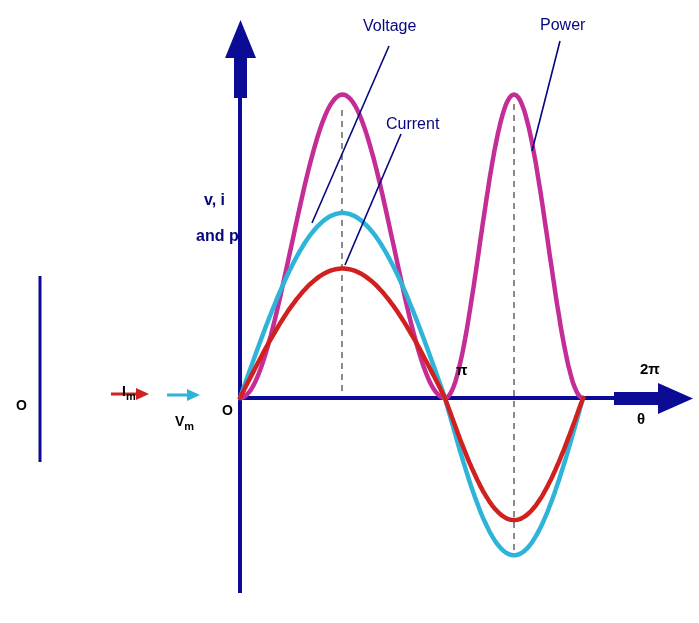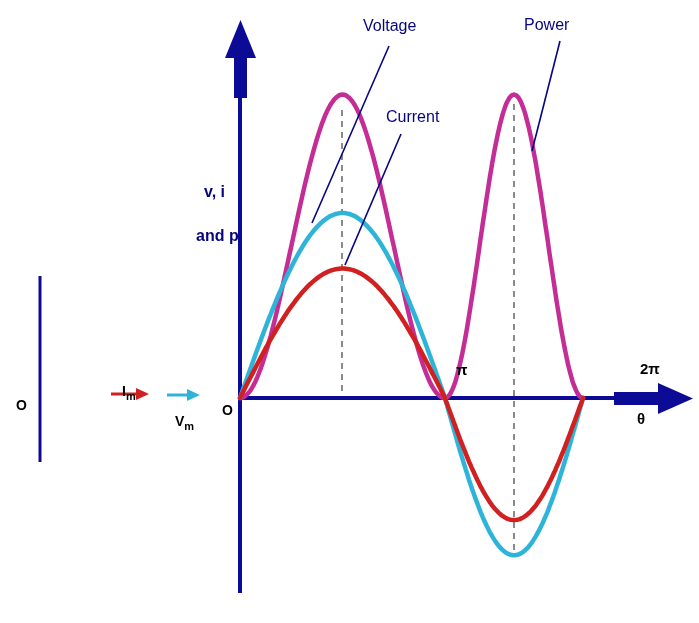--- a/index.html
+++ b/index.html
@@ -54,24 +54,24 @@
         <polyline points="240.0,398.0 241.7,393.2 243.4,388.3 245.1,383.5 246.8,378.7 248.5,373.9 250.3,369.1 252.0,364.3 253.7,359.5 255.4,354.8 257.1,350.1 258.8,345.5 260.5,340.8 262.2,336.2 263.9,331.7 265.6,327.2 267.3,322.8 269.0,318.4 270.8,314.0 272.5,309.7 274.2,305.5 275.9,301.3 277.6,297.2 279.3,293.2 281.0,289.3 282.7,285.4 284.4,281.6 286.1,277.9 287.8,274.2 289.5,270.7 291.3,267.2 293.0,263.8 294.7,260.5 296.4,257.3 298.1,254.2 299.8,251.2 301.5,248.3 303.2,245.5 304.9,242.8 306.6,240.3 308.3,237.8 310.0,235.4 311.8,233.2 313.5,231.0 315.2,229.0 316.9,227.1 318.6,225.3 320.3,223.6 322.0,222.1 323.7,220.6 325.4,219.3 327.1,218.1 328.8,217.0 330.5,216.1 332.3,215.3 334.0,214.6 335.7,214.0 337.4,213.6 339.1,213.3 340.8,213.1 342.5,213.0 344.2,213.1 345.9,213.3 347.6,213.6 349.3,214.0 351.0,214.6 352.8,215.3 354.5,216.1 356.2,217.0 357.9,218.1 359.6,219.3 361.3,220.6 363.0,222.1 364.7,223.6 366.4,225.3 368.1,227.1 369.8,229.0 371.5,231.0 373.3,233.2 375.0,235.4 376.7,237.8 378.4,240.3 380.1,242.8 381.8,245.5 383.5,248.3 385.2,251.2 386.9,254.2 388.6,257.3 390.3,260.5 392.0,263.8 393.8,267.2 395.5,270.7 397.2,274.2 398.9,277.9 400.6,281.6 402.3,285.4 404.0,289.3 405.7,293.2 407.4,297.2 409.1,301.3 410.8,305.5 412.5,309.7 414.3,314.0 416.0,318.4 417.7,322.8 419.4,327.2 421.1,331.7 422.8,336.2 424.5,340.8 426.2,345.5 427.9,350.1 429.6,354.8 431.3,359.5 433.0,364.3 434.8,369.1 436.5,373.9 438.2,378.7 439.9,383.5 441.6,388.3 443.3,393.2 445.0,398.0 446.1,402.1 447.3,406.2 448.4,410.3 449.6,414.4 450.8,418.5 451.9,422.6 453.1,426.7 454.2,430.7 455.4,434.7 456.5,438.7 457.6,442.7 458.8,446.6 459.9,450.5 461.1,454.4 462.3,458.2 463.4,462.0 464.6,465.7 465.7,469.4 466.9,473.0 468.0,476.6 469.1,480.2 470.3,483.6 471.4,487.1 472.6,490.4 473.8,493.7 474.9,497.0 476.1,500.1 477.2,503.2 478.4,506.2 479.5,509.2 480.6,512.1 481.8,514.9 482.9,517.6 484.1,520.2 485.3,522.8 486.4,525.2 487.6,527.6 488.7,529.9 489.8,532.1 491.0,534.2 492.1,536.2 493.3,538.1 494.4,539.9 495.6,541.7 496.8,543.3 497.9,544.8 499.1,546.2 500.2,547.6 501.4,548.8 502.5,549.9 503.7,550.9 504.8,551.8 505.9,552.6 507.1,553.3 508.3,553.9 509.4,554.4 510.6,554.8 511.7,555.0 512.9,555.2 514.0,555.3 515.1,555.2 516.3,555.0 517.5,554.8 518.6,554.4 519.8,553.9 520.9,553.3 522.0,552.6 523.2,551.8 524.4,550.9 525.5,549.9 526.6,548.8 527.8,547.6 529.0,546.2 530.1,544.8 531.3,543.3 532.4,541.7 533.5,539.9 534.7,538.1 535.9,536.2 537.0,534.2 538.1,532.1 539.3,529.9 540.5,527.6 541.6,525.2 542.8,522.8 543.9,520.2 545.0,517.6 546.2,514.9 547.4,512.1 548.5,509.2 549.6,506.2 550.8,503.2 552.0,500.1 553.1,497.0 554.3,493.7 555.4,490.4 556.5,487.1 557.7,483.6 558.9,480.2 560.0,476.6 561.1,473.0 562.3,469.4 563.5,465.7 564.6,462.0 565.8,458.2 566.9,454.4 568.0,450.5 569.2,446.6 570.4,442.7 571.5,438.7 572.6,434.7 573.8,430.7 575.0,426.7 576.1,422.6 577.3,418.5 578.4,414.4 579.5,410.3 580.7,406.2 581.9,402.1 583.0,398.0" fill="none" stroke="#2fb4d9" stroke-width="4.5" stroke-linecap="round"></polyline>
         <polyline points="240.0,398.0 241.7,394.6 243.4,391.2 245.1,387.8 246.8,384.5 248.5,381.1 250.3,377.7 252.0,374.4 253.7,371.1 255.4,367.8 257.1,364.5 258.8,361.2 260.5,358.0 262.2,354.8 263.9,351.6 265.6,348.4 267.3,345.3 269.0,342.2 270.8,339.2 272.5,336.2 274.2,333.3 275.9,330.3 277.6,327.5 279.3,324.7 281.0,321.9 282.7,319.2 284.4,316.5 286.1,313.9 287.8,311.3 289.5,308.9 291.3,306.4 293.0,304.1 294.7,301.8 296.4,299.5 298.1,297.4 299.8,295.3 301.5,293.2 303.2,291.3 304.9,289.4 306.6,287.6 308.3,285.8 310.0,284.2 311.8,282.6 313.5,281.1 315.2,279.7 316.9,278.4 318.6,277.1 320.3,275.9 322.0,274.8 323.7,273.8 325.4,272.9 327.1,272.1 328.8,271.3 330.5,270.7 332.3,270.1 334.0,269.6 335.7,269.2 337.4,268.9 339.1,268.7 340.8,268.5 342.5,268.5 344.2,268.5 345.9,268.7 347.6,268.9 349.3,269.2 351.0,269.6 352.8,270.1 354.5,270.7 356.2,271.3 357.9,272.1 359.6,272.9 361.3,273.8 363.0,274.8 364.7,275.9 366.4,277.1 368.1,278.4 369.8,279.7 371.5,281.1 373.3,282.6 375.0,284.2 376.7,285.8 378.4,287.6 380.1,289.4 381.8,291.3 383.5,293.2 385.2,295.3 386.9,297.4 388.6,299.5 390.3,301.8 392.0,304.1 393.8,306.4 395.5,308.9 397.2,311.3 398.9,313.9 400.6,316.5 402.3,319.2 404.0,321.9 405.7,324.7 407.4,327.5 409.1,330.3 410.8,333.3 412.5,336.2 414.3,339.2 416.0,342.2 417.7,345.3 419.4,348.4 421.1,351.6 422.8,354.8 424.5,358.0 426.2,361.2 427.9,364.5 429.6,367.8 431.3,371.1 433.0,374.4 434.8,377.7 436.5,381.1 438.2,384.5 439.9,387.8 441.6,391.2 443.3,394.6 445.0,398.0 446.1,401.2 447.3,404.4 448.4,407.6 449.6,410.8 450.8,413.9 451.9,417.1 453.1,420.3 454.2,423.4 455.4,426.5 456.5,429.6 457.6,432.7 458.8,435.7 459.9,438.8 461.1,441.8 462.3,444.7 463.4,447.7 464.6,450.6 465.7,453.4 466.9,456.3 468.0,459.1 469.1,461.8 470.3,464.5 471.4,467.2 472.6,469.8 473.8,472.3 474.9,474.8 476.1,477.3 477.2,479.7 478.4,482.0 479.5,484.3 480.6,486.6 481.8,488.7 482.9,490.8 484.1,492.9 485.3,494.9 486.4,496.8 487.6,498.6 488.7,500.4 489.8,502.1 491.0,503.7 492.1,505.3 493.3,506.8 494.4,508.2 495.6,509.5 496.8,510.8 497.9,512.0 499.1,513.1 500.2,514.1 501.4,515.1 502.5,515.9 503.7,516.7 504.8,517.4 505.9,518.1 507.1,518.6 508.3,519.1 509.4,519.4 510.6,519.7 511.7,519.9 512.9,520.1 514.0,520.1 515.1,520.1 516.3,519.9 517.5,519.7 518.6,519.4 519.8,519.1 520.9,518.6 522.0,518.1 523.2,517.4 524.4,516.7 525.5,515.9 526.6,515.1 527.8,514.1 529.0,513.1 530.1,512.0 531.3,510.8 532.4,509.5 533.5,508.2 534.7,506.8 535.9,505.3 537.0,503.7 538.1,502.1 539.3,500.4 540.5,498.6 541.6,496.8 542.8,494.9 543.9,492.9 545.0,490.8 546.2,488.7 547.4,486.6 548.5,484.3 549.6,482.0 550.8,479.7 552.0,477.3 553.1,474.8 554.3,472.3 555.4,469.8 556.5,467.2 557.7,464.5 558.9,461.8 560.0,459.1 561.1,456.3 562.3,453.4 563.5,450.6 564.6,447.7 565.8,444.7 566.9,441.8 568.0,438.8 569.2,435.7 570.4,432.7 571.5,429.6 572.6,426.5 573.8,423.4 575.0,420.3 576.1,417.1 577.3,413.9 578.4,410.8 579.5,407.6 580.7,404.4 581.9,401.2 583.0,398.0" fill="none" stroke="#d02020" stroke-width="4.5" stroke-linecap="round"></polyline>
       </g>
 
     <line x1="389" y1="46" x2="312" y2="223" stroke="#06067f" stroke-width="1.6"></line>
     <line x1="401" y1="134" x2="345" y2="265" stroke="#06067f" stroke-width="1.6"></line>
     <line x1="560" y1="41" x2="532" y2="151" stroke="#06067f" stroke-width="1.6"></line>
   </svg>
 
   <div class="lbl navy" style="left:363px;top:18px">Voltage</div>
-  <div class="lbl navy" style="left:524px;top:17px">Power</div>
-  <div class="lbl navy" style="left:386px;top:109px">Current</div>
+  <div class="lbl navy" style="left:540px;top:17px">Power</div>
+  <div class="lbl navy" style="left:386px;top:116px">Current</div>
 
-  <div class="lbl navy-bold" style="left:204px;top:184px">v, i</div>
+  <div class="lbl navy-bold" style="left:204px;top:192px">v, i</div>
   <div class="lbl navy-bold" style="left:196px;top:228px">and p</div>
 
   <div class="lbl black-sm" style="left:16px;top:398px">O</div>
   <div class="lbl black-sm" style="left:222px;top:403px">O</div>
 
   <div class="lbl black" style="left:456px;top:362px">π</div>
   <div class="lbl black" style="left:640px;top:361px">2π</div>
   <div class="lbl black" style="left:637px;top:411px">θ</div>
 
   <div class="lbl black-sm" style="left:122px;top:384px"><span>I</span><sub>m</sub></div>

